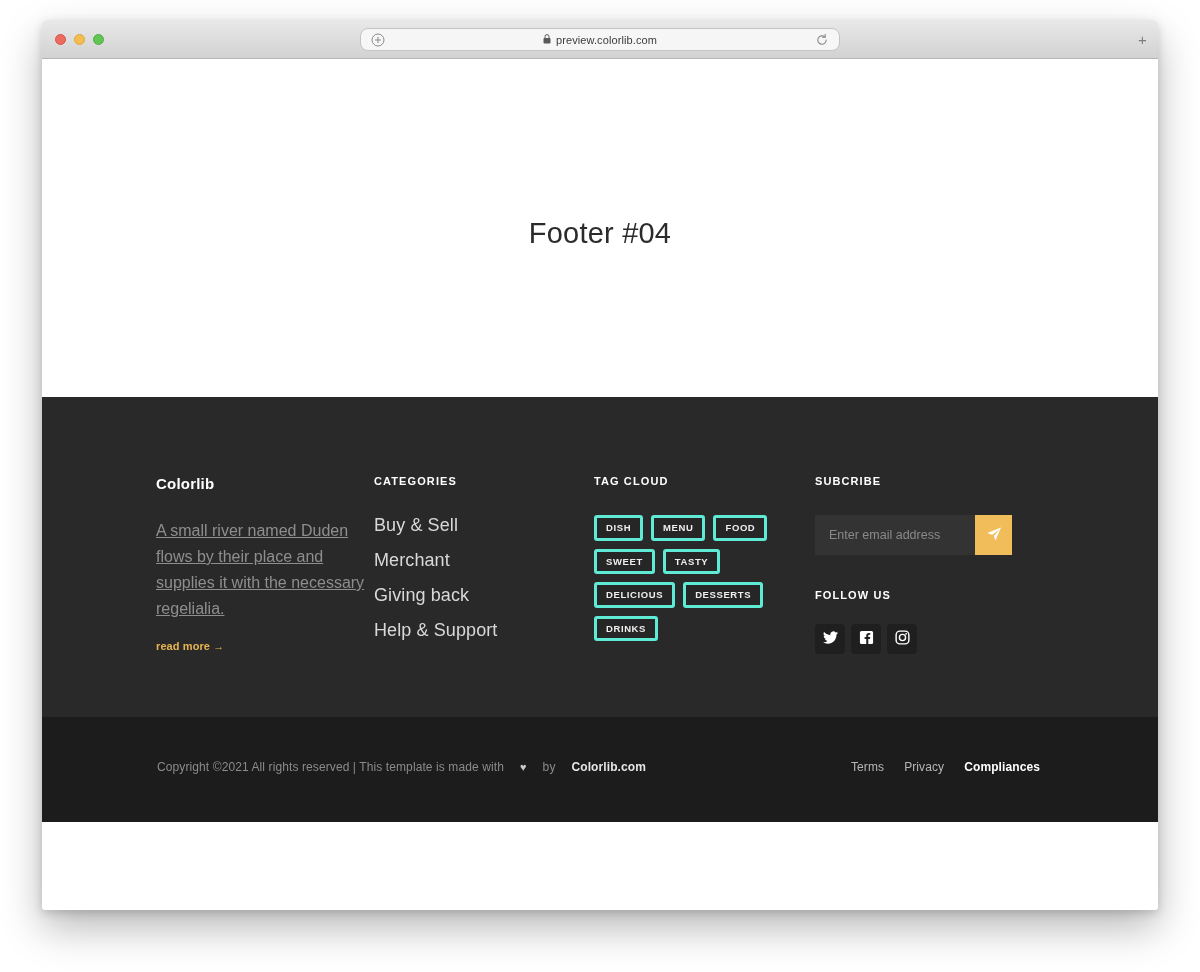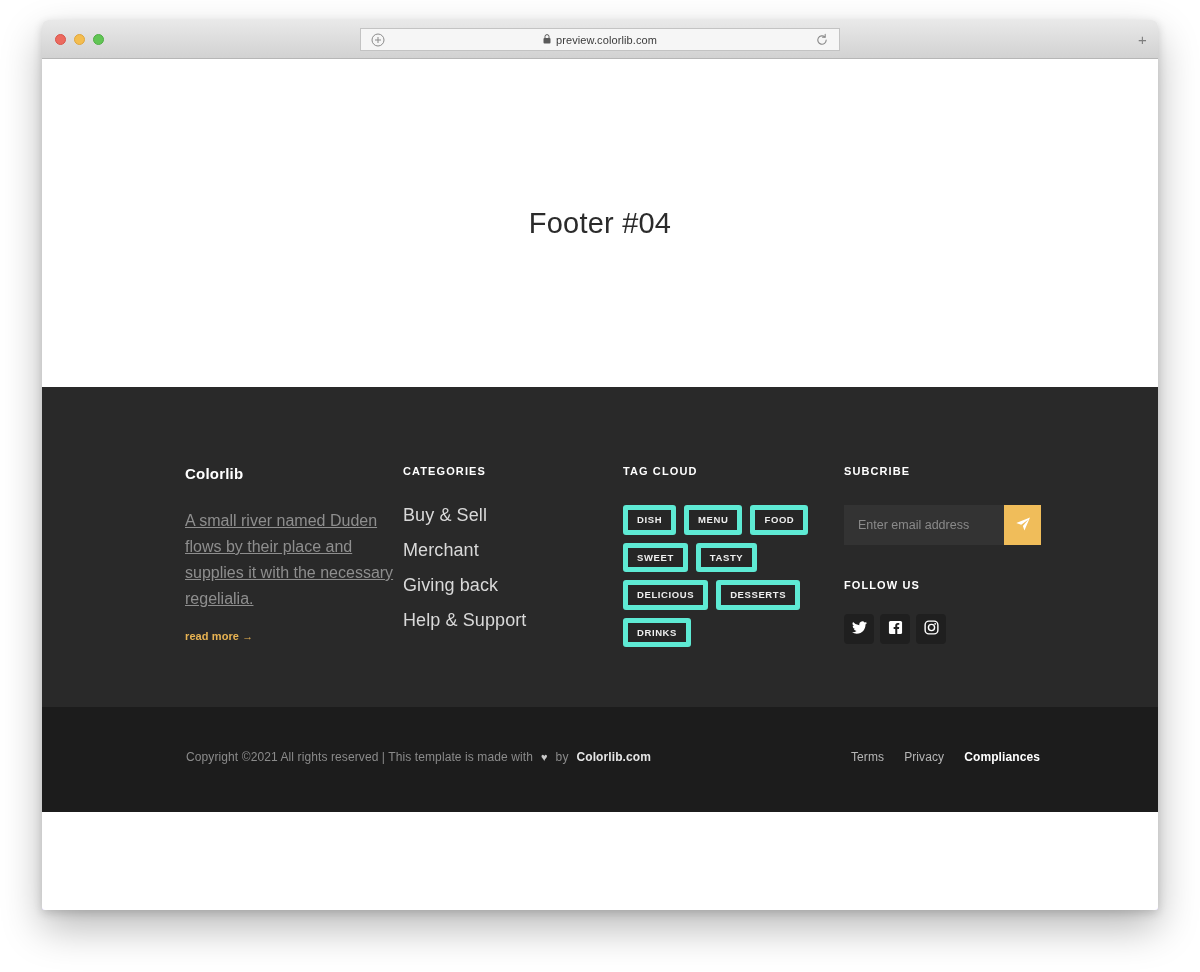--- a/index.html
+++ b/index.html
@@ -45,21 +45,21 @@
   .light.green  { background: #61c554; border: 1px solid #4fae45; }
 
   .url-bar {
     position: absolute;
     left: 318px;
     top: 8px;
     width: 480px;
     height: 23px;
     background: #f6f6f6;
     border: 1px solid #c3c3c3;
-    border-radius: 0;
+    border-radius: 8px;
     display: flex;
     align-items: center;
   }
   .url-left-icon { position: absolute; left: 10px; top: 4px; color: #8b8b8b; }
   .url-text {
     flex: 1;
     text-align: center;
     font-size: 11px;
     color: #3b3b3b;
     letter-spacing: .1px;
@@ -79,21 +79,21 @@
     height: 23px;
     display: flex;
     align-items: center;
     justify-content: center;
     color: #7d7d7d;
     font-size: 15px;
     line-height: 1;
   }
 
   
-  .page { position: relative; height: 851px; background: #c4b5fd; }
+  .page { position: relative; height: 851px; background: #c4b5fd; margin-top: 10px; }
 
   .hero {
     height: 328px;
     display: flex;
     align-items: center;
     justify-content: center;
     background: #ffffff;
   }
   .hero-title {
     font-size: 29px;
@@ -103,21 +103,21 @@
   }
 
   
   .footer-main {
     background: #292929;
     height: 320px;
     position: relative;
   }
   .footer-inner {
     position: absolute;
-    left: 143px;
+    left: 114px;
     top: 78px;
     width: 900px;
     display: flex;
   }
 
   .col-brand   { width: 218px; }
   .col-cats    { width: 220px; }
   .col-tags    { width: 221px; }
   .col-sub     { width: 210px; }
 
@@ -159,21 +159,21 @@
     font-size: 18px;
     color: #d9d9d9;
     text-decoration: none;
     letter-spacing: .1px;
   }
 
   .tag-cloud { display: flex; flex-wrap: wrap; gap: 8px; max-width: 190px; }
   .tag {
     display: inline-block;
     padding: 5px 9px 5px 9px;
-    border: 5px solid #5eead4;
+    border: 3px solid #5eead4;
     border-radius: 3px;
     background: #262626;
     font-size: 9.5px;
     font-weight: bold;
     letter-spacing: .6px;
     color: #efefef;
     text-transform: uppercase;
     text-decoration: none;
     line-height: 1;
   }
@@ -216,28 +216,28 @@
   }
 
   
   .footer-bottom {
     background: #1c1c1c;
     height: 105px;
     position: relative;
   }
   .copyright {
     position: absolute;
-    left: 144px;
+    left: 115px;
     top: 43px;
     font-size: 12px;
     color: #8b8b8b;
     letter-spacing: .1px;
     display: flex;
     align-items: center;
-    gap: 8px;
+    gap: 16px;
   }
   .copyright .heart { color: #c9c9c9; font-size: 11px; }
   .copyright .brand-link { color: #e6e6e6; font-weight: bold; text-decoration: none; }
 
   .legal-links {
     position: absolute;
     right: 118px;
     top: 43px;
     display: flex;
     gap: 20px;

